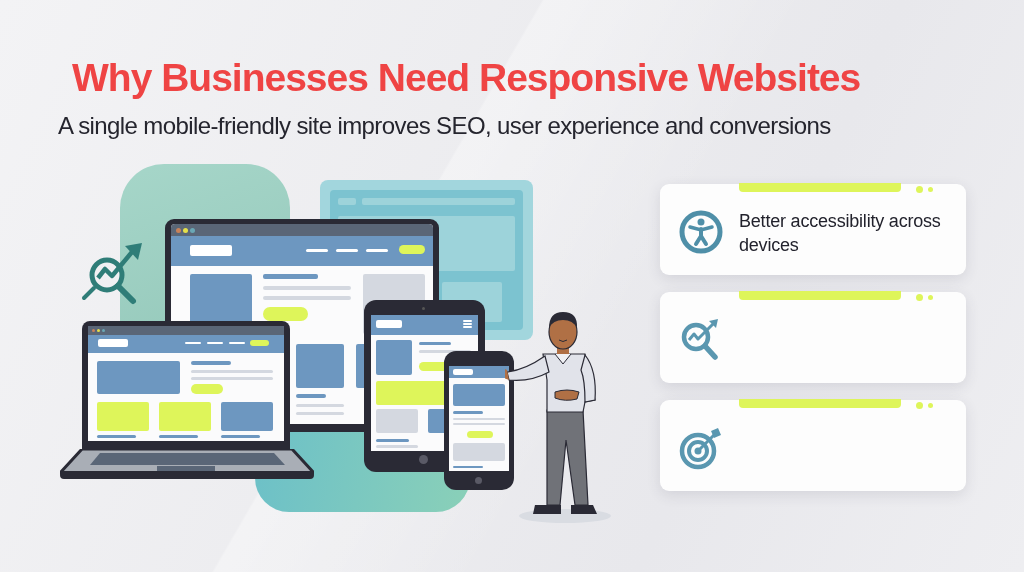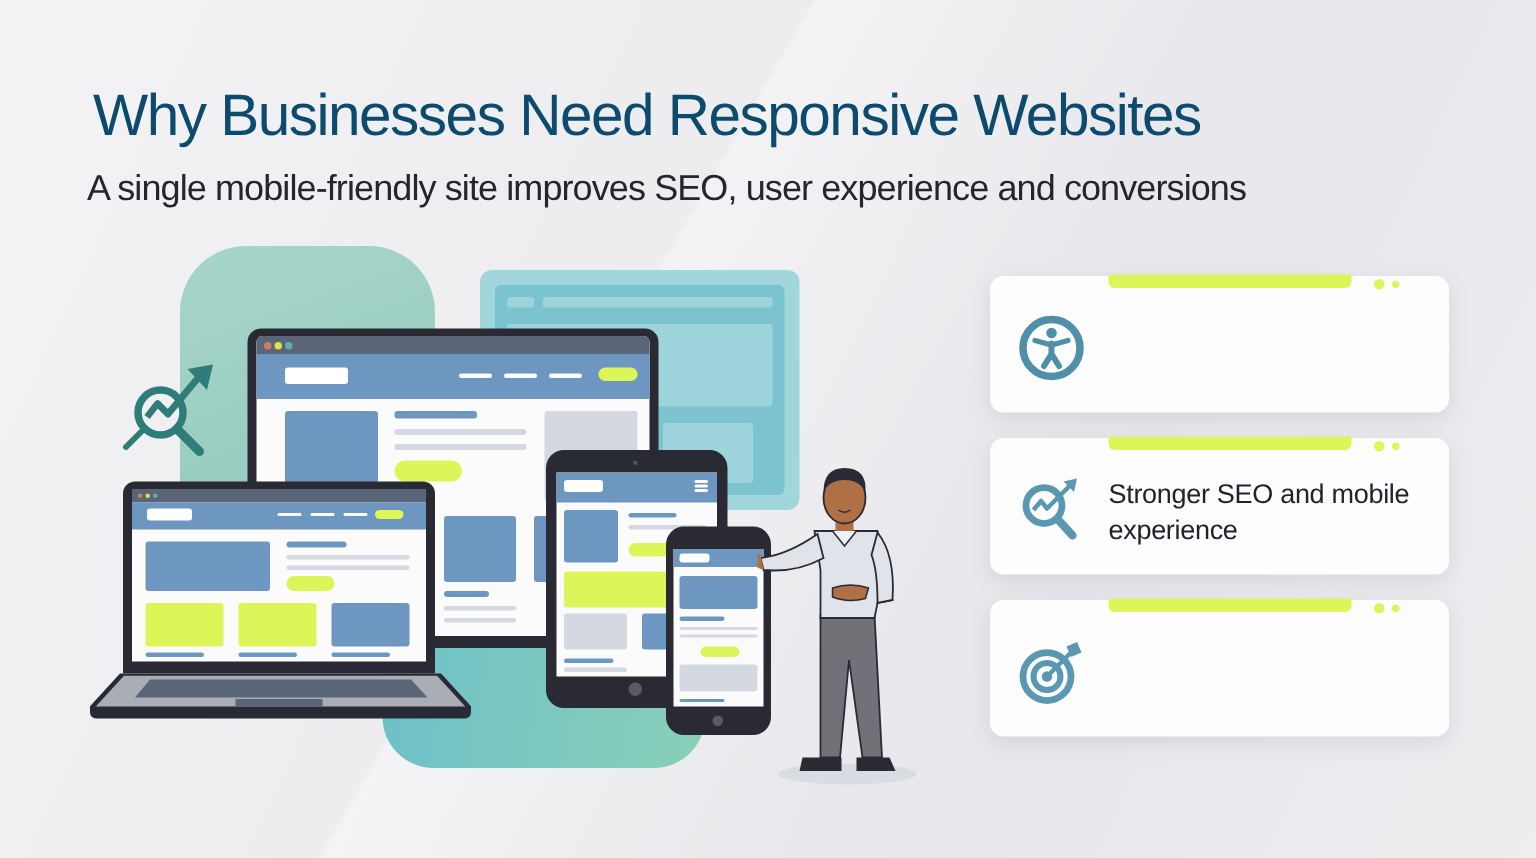--- a/index.html
+++ b/index.html
@@ -9,23 +9,23 @@
     background: linear-gradient(115deg, #f3f3f5 0%, #ececef 45%, #e8e8ec 70%, #eeeef1 100%);
     position: relative;
     color: #1f1f2a;
   }
   .diag {
     position: absolute; left: 0; top: 0; width: 1024px; height: 572px;
     background: linear-gradient(120deg, rgba(255,255,255,0) 0%, rgba(255,255,255,0) 40%, rgba(255,255,255,0.35) 40.2%, rgba(255,255,255,0) 60%);
     pointer-events: none;
   }
   .title {
-    position: absolute; left: 62px; top: 56px;
-    font-size: 39px; font-weight: 400; letter-spacing: -1px;
-    color: #0c4a6e;
+    position: absolute; left: 72px; top: 56px;
+    font-size: 39px; font-weight: 700; letter-spacing: -1px;
+    color: #ef4444;
   }
   .subtitle {
     position: absolute; left: 58px; top: 112px;
     font-size: 24px; font-weight: 400; letter-spacing: -0.6px;
     color: #25252e;
   }
 
   
   .illus { position: absolute; left: 0; top: 0; width: 640px; height: 572px; }
   .abs { position: absolute; }
@@ -239,33 +239,33 @@
 <div class="card" style="top:184px;">
   <div class="accent"></div>
   <div class="d1"></div>
     <div class="d2"></div>
   <svg class="icon" viewBox="0 0 46 46">
     <circle cx="23" cy="23" r="19" fill="none" stroke="#4f8fa8" stroke-width="5"></circle>
     <circle cx="23" cy="13" r="3.5" fill="#4f8fa8"></circle>
     <path d="M12 18 L23 21 L34 18" fill="none" stroke="#4f8fa8" stroke-width="3.5" stroke-linecap="round"></path>
     <path d="M23 20 L23 27 L18 35 M23 27 L28 35" fill="none" stroke="#4f8fa8" stroke-width="4" stroke-linecap="round"></path>
   </svg>
+  <div class="label">Better accessibility across devices</div>
 </div>
 
 <div class="card" style="top:292px;">
   <div class="accent"></div>
   <div class="d1"></div>
     <div class="d2"></div>
   <svg class="icon" viewBox="0 0 46 46">
     <circle cx="18" cy="20" r="12" fill="none" stroke="#5a97b0" stroke-width="4.5"></circle>
     <line x1="27" y1="29" x2="37" y2="40" stroke="#5a97b0" stroke-width="5.5" stroke-linecap="round"></line>
     <polyline points="11,23 16,17 20,22 36,6" fill="none" stroke="#5a97b0" stroke-width="3" stroke-linejoin="round"></polyline>
     <polygon points="31,4 40,2 38,11" fill="#5a97b0"></polygon>
   </svg>
-  <div class="label">Stronger SEO and mobile experience</div>
 </div>
 
 <div class="card" style="top:400px;">
   <div class="accent"></div>
   <div class="d1"></div>
     <div class="d2"></div>
   <svg class="icon" viewBox="0 0 46 46">
     <circle cx="20" cy="26" r="16" fill="none" stroke="#5a97b0" stroke-width="4.5"></circle>
     <circle cx="20" cy="26" r="9" fill="none" stroke="#5a97b0" stroke-width="4"></circle>
     <circle cx="20" cy="26" r="3.5" fill="#5a97b0"></circle>

